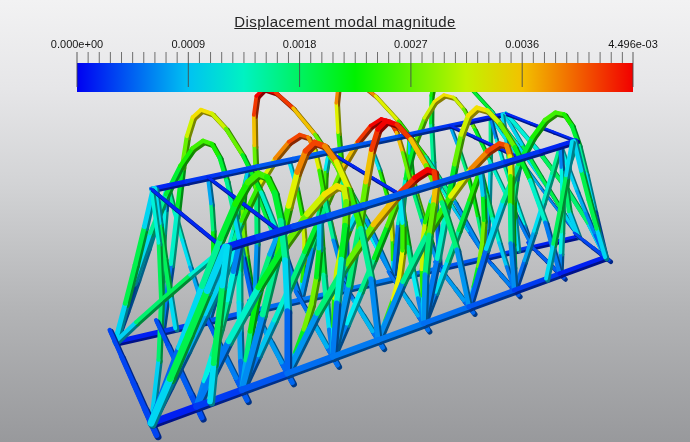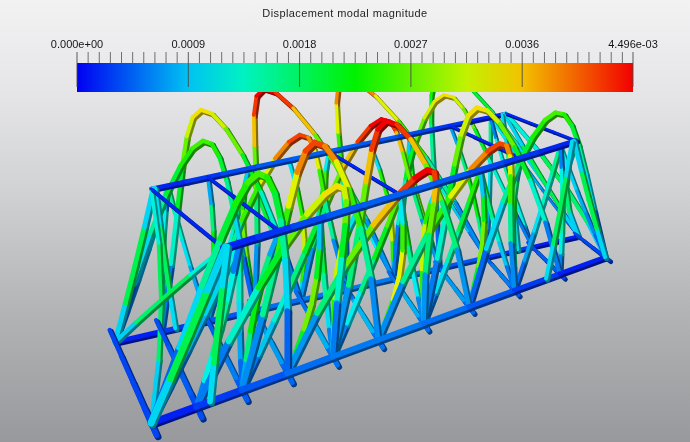--- a/index.html
+++ b/index.html
@@ -4,25 +4,26 @@
 <style>
   html,body{margin:0;padding:0;background:#666;}
   .viewport{
     position:relative;
     width:690px;height:442px;
     overflow:hidden;
     font-family:"Liberation Sans", sans-serif;
     background:linear-gradient(180deg,#f2f2f3 0%,#e6e6e8 20%,#d2d3d5 42%,#b3b4b6 70%,#98999c 100%);
   }
   .view-title{
-    position:absolute;top:7px;left:0;width:100%;
+    position:absolute;top:13px;left:0;width:100%;
     text-align:center;
-    font-size:11px;letter-spacing:.4px;
+    font-size:15px;letter-spacing:.4px;
     color:#242424;
     user-select:none;
+    text-decoration:underline;
   }
   #colorbar,#scene{position:absolute;top:0;left:0;}
   #colorbar text{font-family:"Liberation Sans", sans-serif;}
 </style>
 </head>
 <body>
 
 <div class="viewport">
   <div class="view-title">Displacement modal magnitude</div>
   <svg id="scene" width="690" height="442" viewBox="0 0 690 442">

